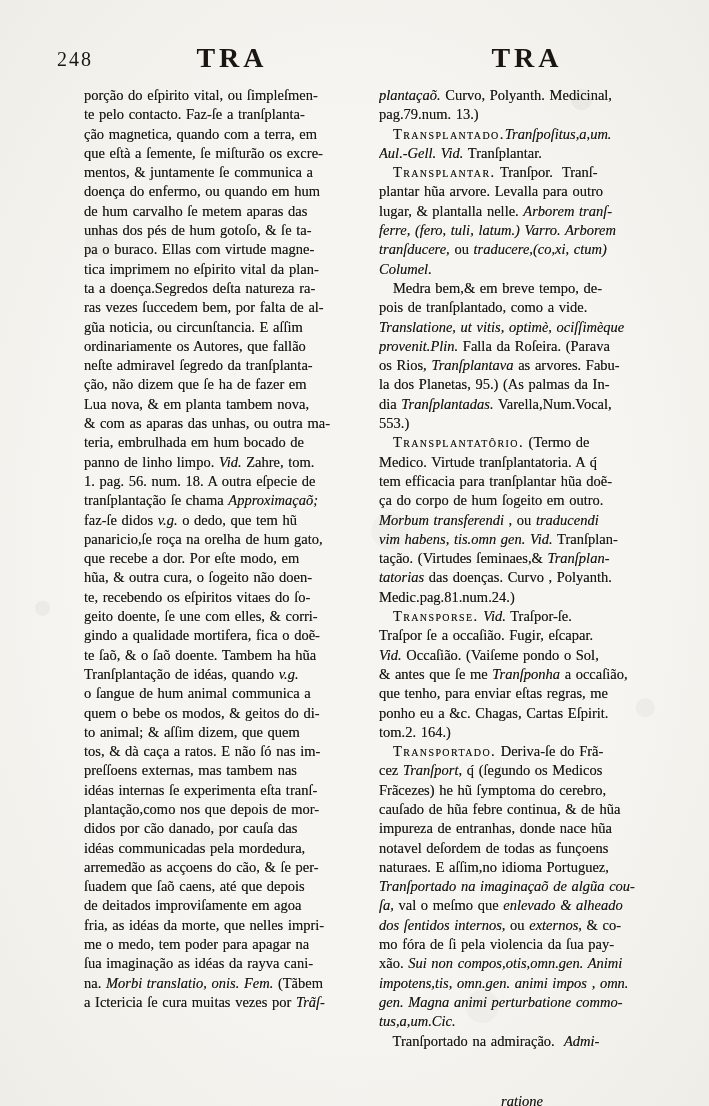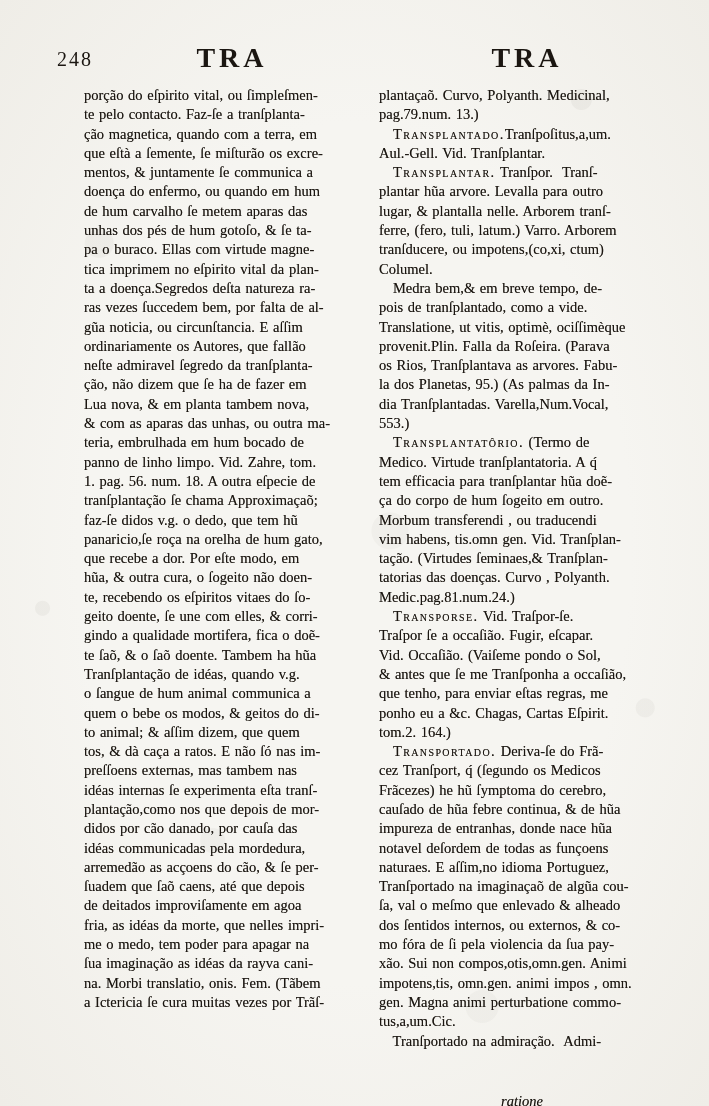--- a/index.html
+++ b/index.html
@@ -36,21 +36,21 @@
     font-size:14.5px;
     word-spacing:1px;
     text-shadow:0 0 .4px rgba(20,16,10,.55);
   }
   .col-left{left:56px;width:304px;margin-left:28px;}
   .col-right{left:379px;width:314px;}
   .line{
     height:19.3px;line-height:19.3px;
     white-space:pre;overflow:hidden;
   }
-  .it{}
+  .it{font-style:italic;}
   .sc{font-variant:small-caps;letter-spacing:1.4px;}
   .catchword{
     text-align:center;padding-right:28px;
     font-style:italic;
     margin-top:41px;
   }
 </style>
 </head>
 <body>
 
@@ -115,21 +115,21 @@
   <div class="col col-right">
 
   <div class="line"><span class="it">plantaçaõ.</span><span> Curvo, Polyanth. Medicinal,</span></div>
       <div class="line"><span>pag.79.num. 13.)</span></div>
       <div class="line"><span>   </span><span class="sc">Transplantado.</span><span class="it">Tranſpoſitus,a,um.</span></div>
       <div class="line"><span class="it">Aul.-Gell. Vid.</span><span> Tranſplantar.</span></div>
       <div class="line"><span>   </span><span class="sc">Transplantar.</span><span> Tranſpor.  Tranſ-</span></div>
       <div class="line"><span>plantar hũa arvore. Levalla para outro</span></div>
       <div class="line"><span>lugar, &amp; plantalla nelle. </span><span class="it">Arborem tranſ-</span></div>
       <div class="line"><span class="it">ferre, (fero, tuli, latum.) Varro. Arborem</span></div>
-      <div class="line"><span class="it">tranſducere,</span><span> ou </span><span class="it">impotens,(co,xi, ctum)</span></div>
+      <div class="line"><span class="it">tranſducere,</span><span> ou </span><span class="it">traducere,(co,xi, ctum)</span></div>
       <div class="line"><span class="it">Columel.</span></div>
       <div class="line"><span>   Medra bem,&amp; em breve tempo, de-</span></div>
       <div class="line"><span>pois de tranſplantado, como a vide.</span></div>
       <div class="line"><span class="it">Translatione, ut vitis, optimè, ociſſimèque</span></div>
       <div class="line"><span class="it">provenit.Plin.</span><span> Falla da Roſeira. (Parava</span></div>
       <div class="line"><span>os Rios, </span><span class="it">Tranſplantava</span><span> as arvores. Fabu-</span></div>
       <div class="line"><span>la dos Planetas, 95.) (As palmas da In-</span></div>
       <div class="line"><span>dia </span><span class="it">Tranſplantadas.</span><span> Varella,Num.Vocal,</span></div>
       <div class="line"><span>553.)</span></div>
       <div class="line"><span>   </span><span class="sc">Transplantatôrio.</span><span> (Termo de</span></div>

